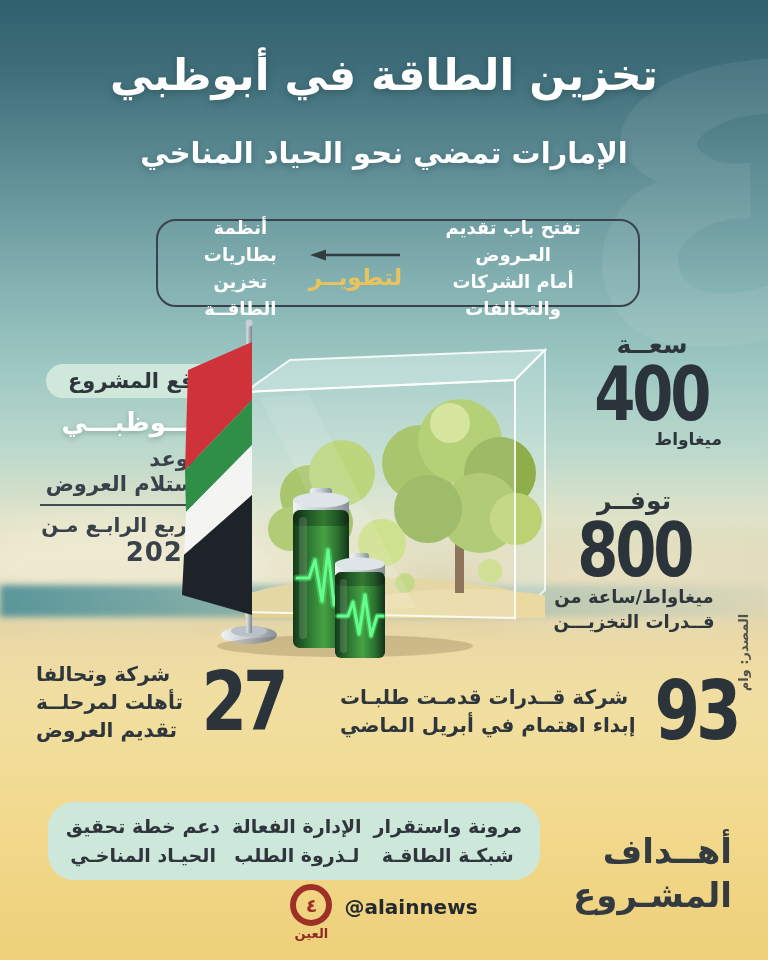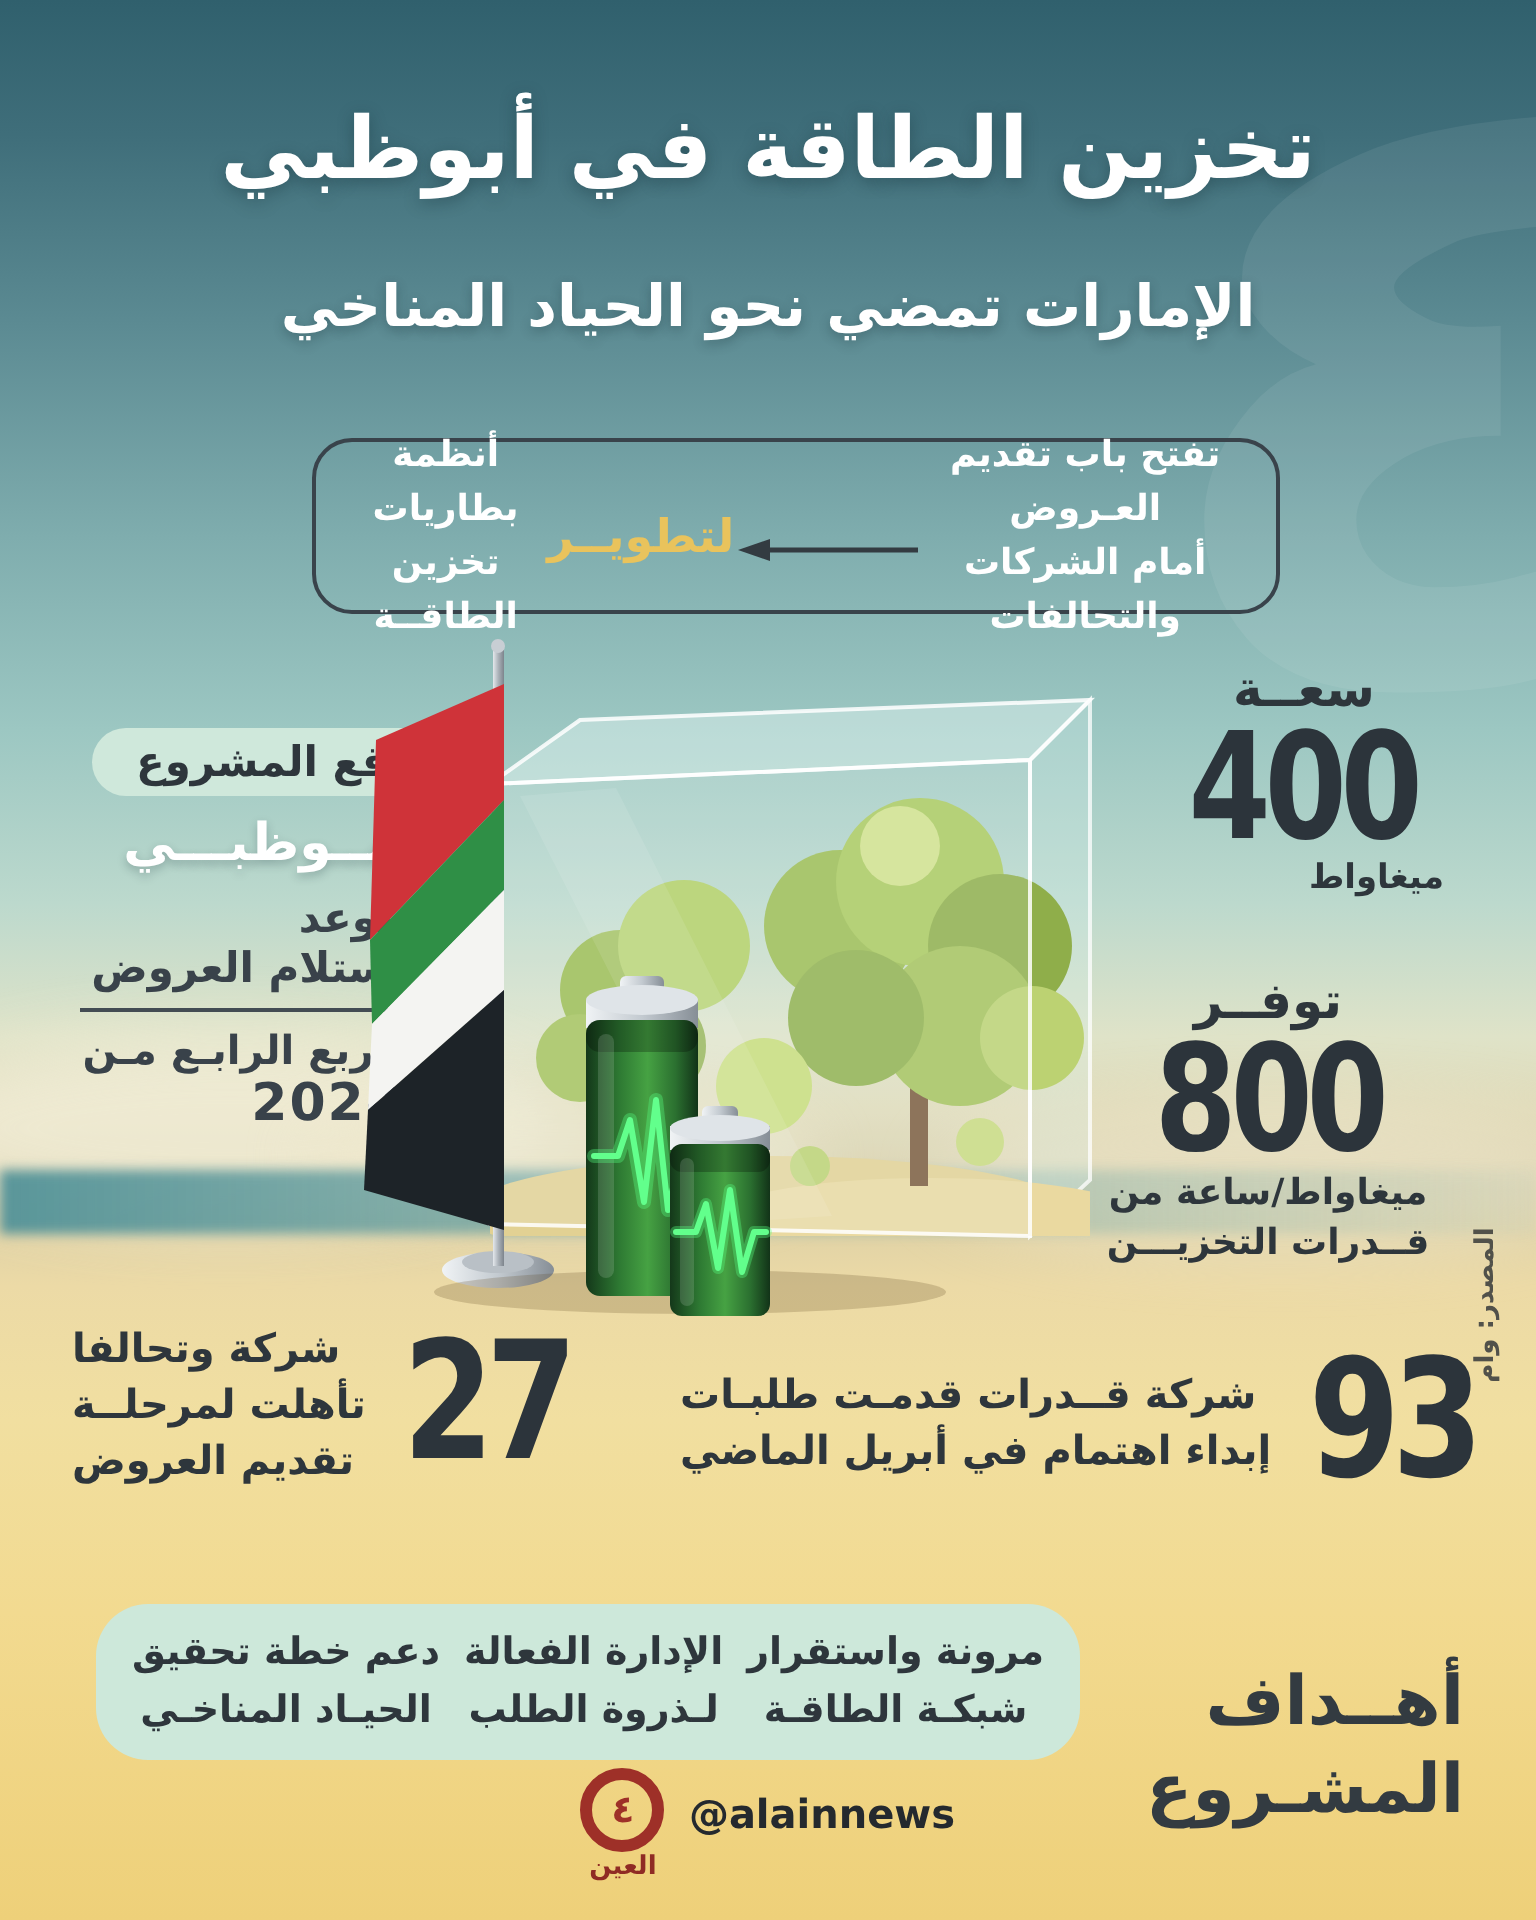--- a/index.html
+++ b/index.html
@@ -32,21 +32,21 @@
 
   
   .company-box{position:absolute;top:219px;right:128px;width:484px;height:88px;
     border:2px solid #39434b;border-radius:20px;box-sizing:border-box;
     display:flex;align-items:center;justify-content:space-between;
     padding:16px 20px 6px;color:#fff;font-weight:bold;font-size:18px;text-align:center;gap:6px;}
   .company-pill{position:absolute;top:199px;right:122px;background:#cfe8db;color:#2e363c;
     border-radius:24px;padding:5px 26px;font-size:23px;font-weight:bold;white-space:nowrap;
     box-shadow:0 2px 5px rgba(30,50,55,.18);}
   .company-col{line-height:1.5;}
-  .develop{display:flex;flex-direction:row;align-items:flex-end;gap:2px;padding-top:2px;}
+  .develop{display:flex;flex-direction:column;align-items:flex-start;gap:2px;padding-top:2px;}
   .develop-label{color:#e9c35c;font-size:23px;font-weight:bold;}
 
   
   .location-pill{position:absolute;top:364px;left:46px;background:#cfe8db;color:#2e363c;
     border-radius:22px;padding:5px 22px;font-size:21px;font-weight:bold;white-space:nowrap;}
   .location-value{position:absolute;top:407px;left:46px;width:172px;text-align:center;
     color:#fff;font-size:26px;font-weight:bold;text-shadow:0 2px 5px rgba(15,40,46,.25);}
   .deadline{position:absolute;top:447px;left:40px;width:162px;text-align:right;
     color:#39424a;font-weight:bold;}
   .deadline-label{font-size:21px;line-height:1.2;}

